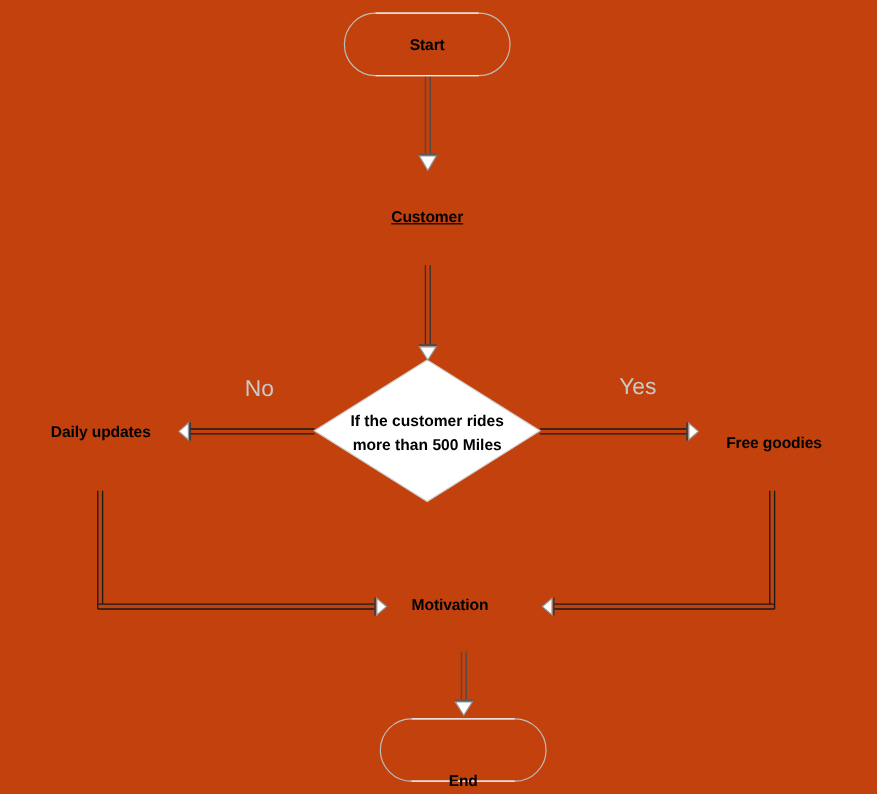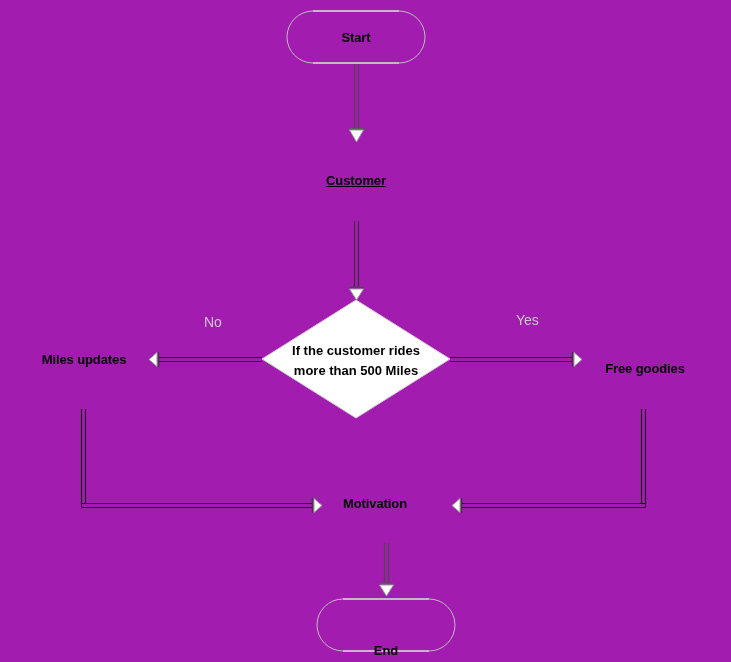--- a/index.html
+++ b/index.html
@@ -7,21 +7,21 @@
     padding: 0;
     background: #ffffff;
   }
   body {
     font-family: "Liberation Sans", sans-serif;
   }
   #canvas {
     position: relative;
     width: 731px;
     height: 662px;
-    background: #a21caf;
+    background: #c2410c;
     overflow: hidden;
   }
   svg.layer {
     position: absolute;
     left: 0;
     top: 0;
     width: 731px;
     height: 662px;
   }
   .node-label {
@@ -34,21 +34,21 @@
     line-height: 1.35;
     font-size: 13px;
     letter-spacing: -0.1px;
   }
   .edge-label {
     position: absolute;
     font-family: "Liberation Sans", sans-serif;
     font-weight: normal;
     color: #c9c9c9;
     white-space: nowrap;
-    font-size: 14px;
+    font-size: 19px;
   }
   .decision-label {
     position: absolute;
     font-family: "Liberation Sans", sans-serif;
     font-weight: bold;
     color: #000000;
     text-align: center;
     line-height: 1.5;
     font-size: 13px;
     white-space: nowrap;
@@ -155,21 +155,21 @@
 
   <div class="decision-label" style="left:256px; top:341px; width:200px;">
     <div>If the customer rides</div>
     <div>more than 500 Miles</div>
   </div>
 
   <div class="edge-label" style="left:204px; top:314px;">No</div>
 
   <div class="edge-label" style="left:516px; top:312px;">Yes</div>
 
-  <div class="node-label" style="left:24px; top:351px; width:120px;">Miles updates</div>
+  <div class="node-label" style="left:24px; top:351px; width:120px;">Daily updates</div>
 
   <div class="node-label" style="left:590px; top:360px; width:110px;">Free goodies</div>
 
   <div class="node-label" style="left:325px; top:495px; width:100px;">Motivation</div>
 
   <div class="node-label" style="left:336px; top:642px; width:100px;">End</div>
 
 </div>
 
 </body></html>

